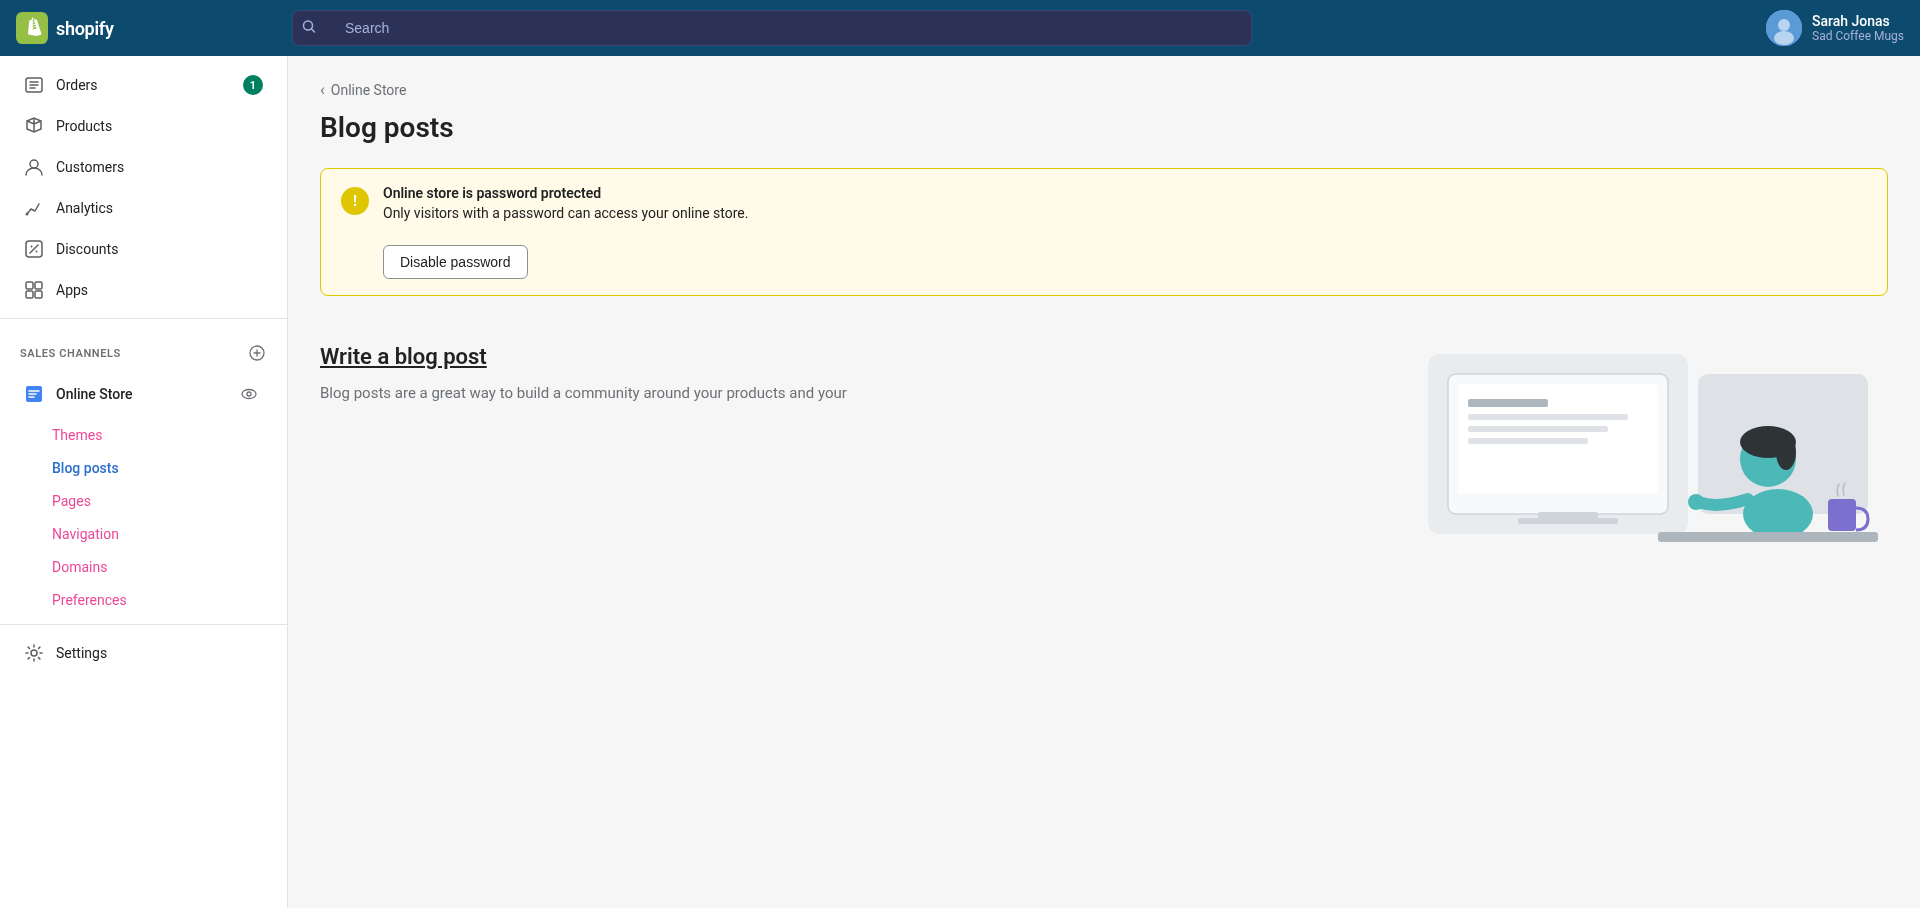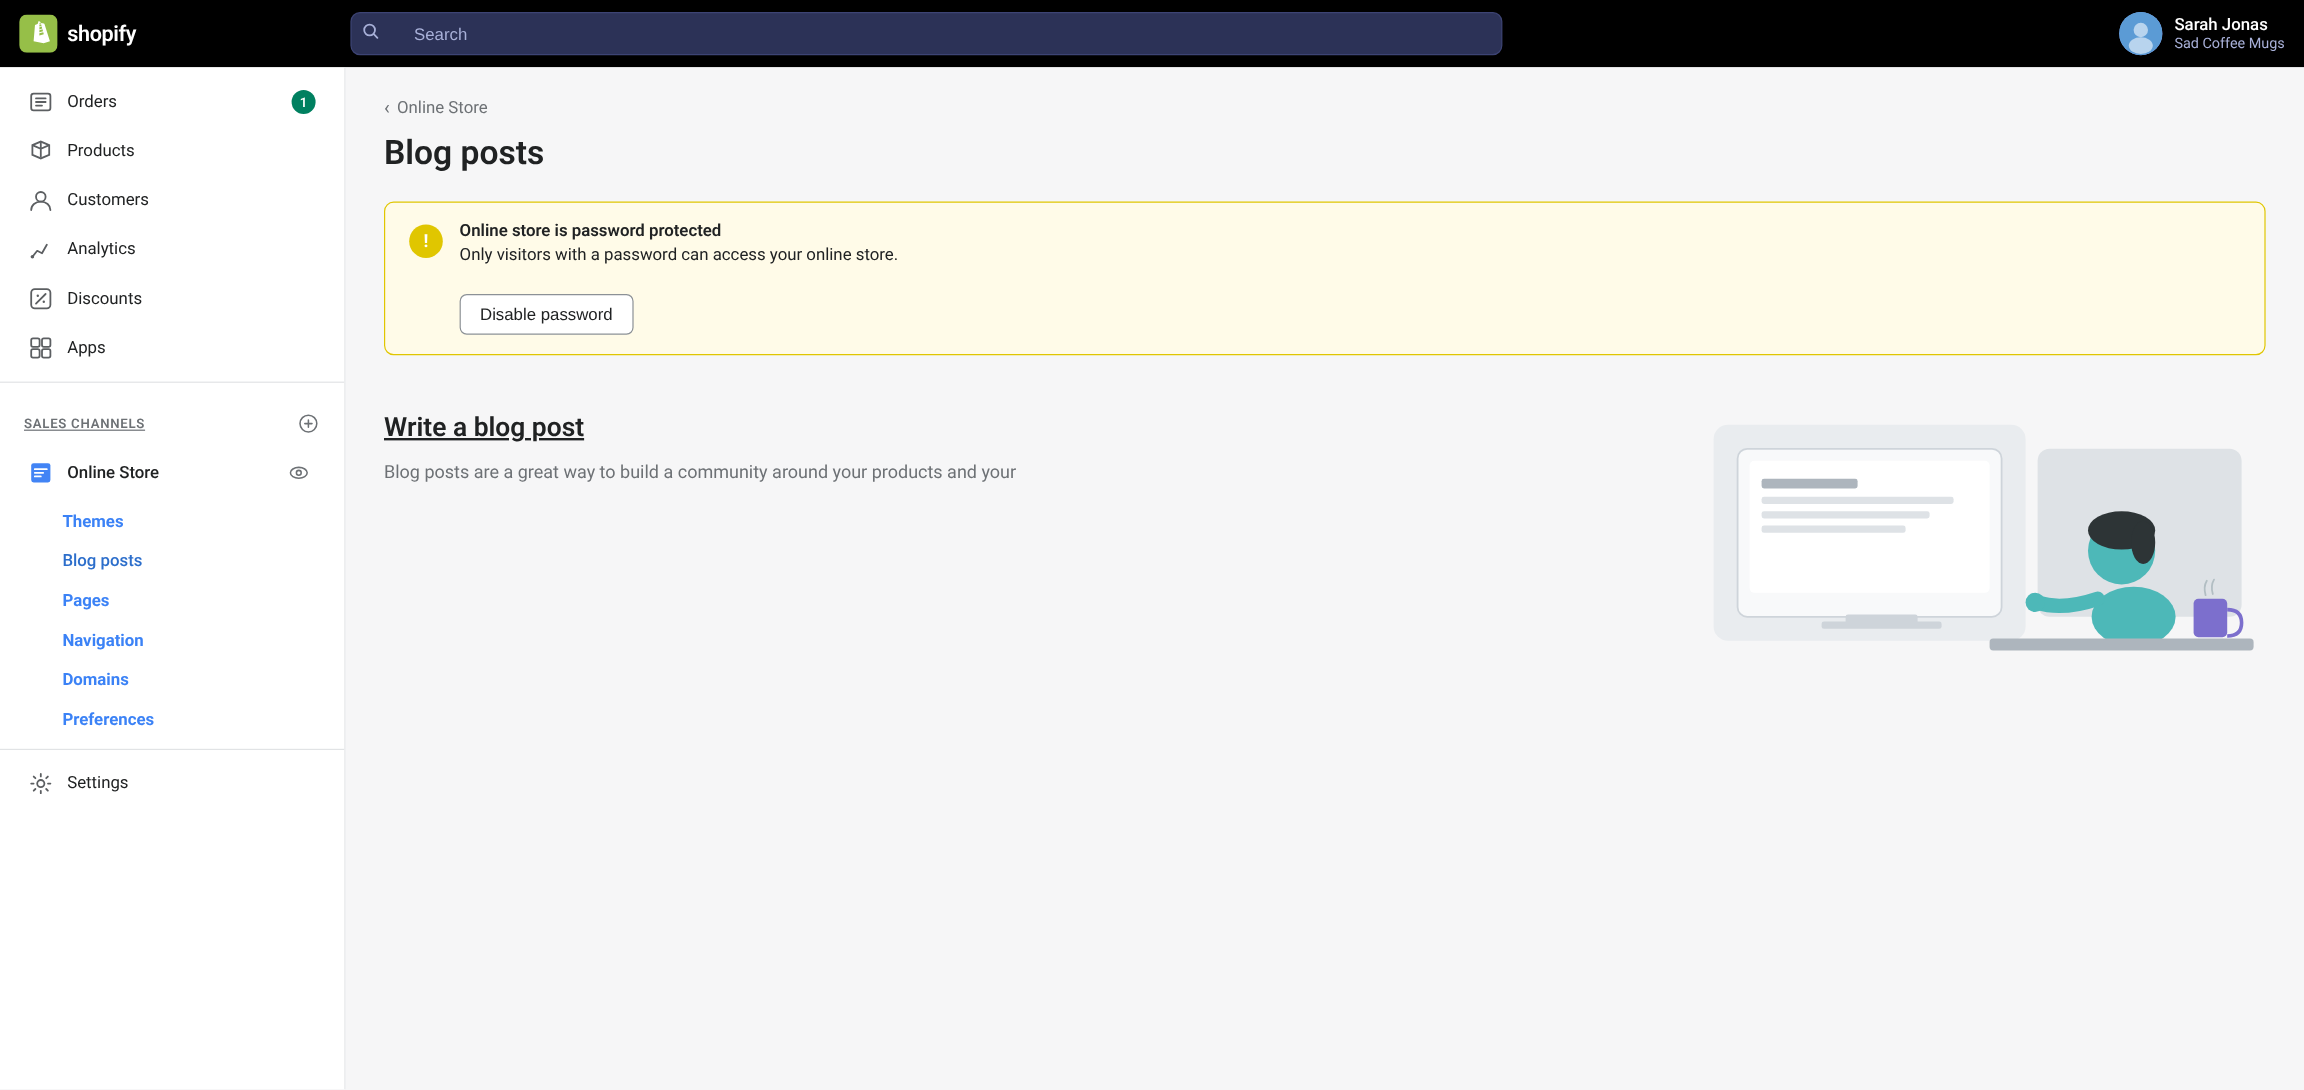--- a/index.html
+++ b/index.html
@@ -1,20 +1,20 @@
 <!DOCTYPE html>
 <html><head>
   <meta charset="utf-8">
   <style>
     * { box-sizing: border-box; margin: 0; padding: 0; }
     body { font-family: -apple-system, BlinkMacSystemFont, 'Segoe UI', Roboto, sans-serif; background: #f6f6f7; display: flex; flex-direction: column; height: 908px; overflow: hidden; }
 
     
     .top-nav {
-      background: #000000;
+      background: #0c4a6e;
       height: 56px;
       display: flex;
       align-items: center;
       padding: 0 16px;
       flex-shrink: 0;
       gap: 16px;
     }
     .logo-area {
       display: flex;
       align-items: center;
@@ -134,44 +134,42 @@
     .section-label {
       font-size: 11px;
       font-weight: 600;
       color: #6d7175;
       letter-spacing: 0.6px;
       text-transform: uppercase;
       padding: 16px 20px 6px;
       display: flex;
       align-items: center;
       justify-content: space-between;
-      text-decoration: underline;
     }
     .section-label .add-btn {
       color: #6d7175;
       cursor: pointer;
       font-size: 16px;
       width: 20px;
       height: 20px;
       display: flex;
       align-items: center;
       justify-content: center;
       border-radius: 4px;
     }
 
     .sub-nav-item {
       display: flex;
       align-items: center;
       padding: 8px 16px 8px 44px;
       cursor: pointer;
-      color: #3b82f6;
+      color: #ec4899;
       font-size: 14px;
       border-radius: 8px;
       margin: 1px 8px;
-      font-weight: bold;
     }
     .sub-nav-item.active { color: #2c6ecb; font-weight: 500; }
 
     .online-store-row {
       display: flex;
       align-items: center;
       gap: 12px;
       padding: 10px 16px;
       cursor: pointer;
       color: #202223;

